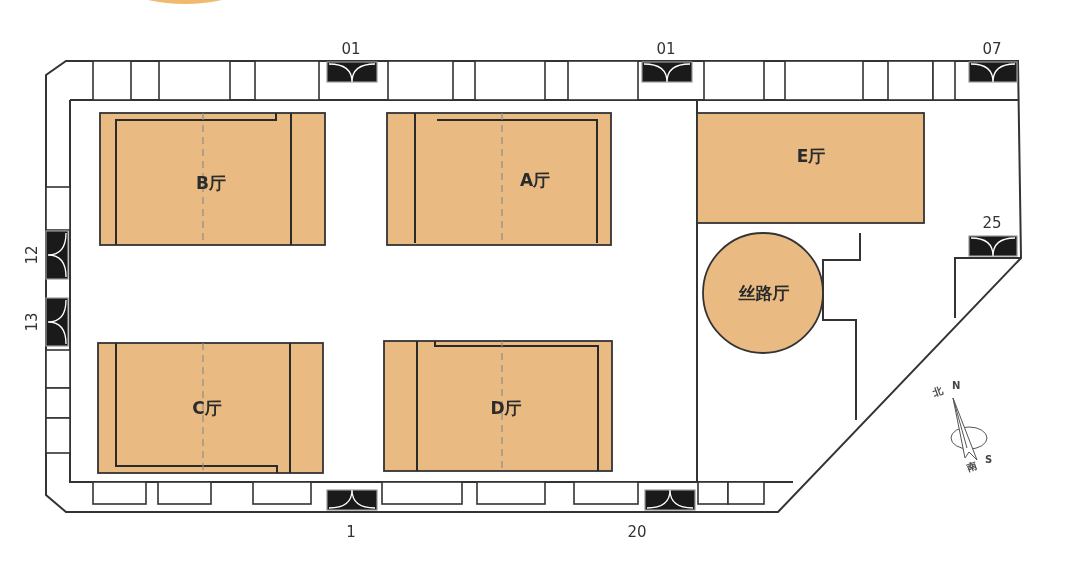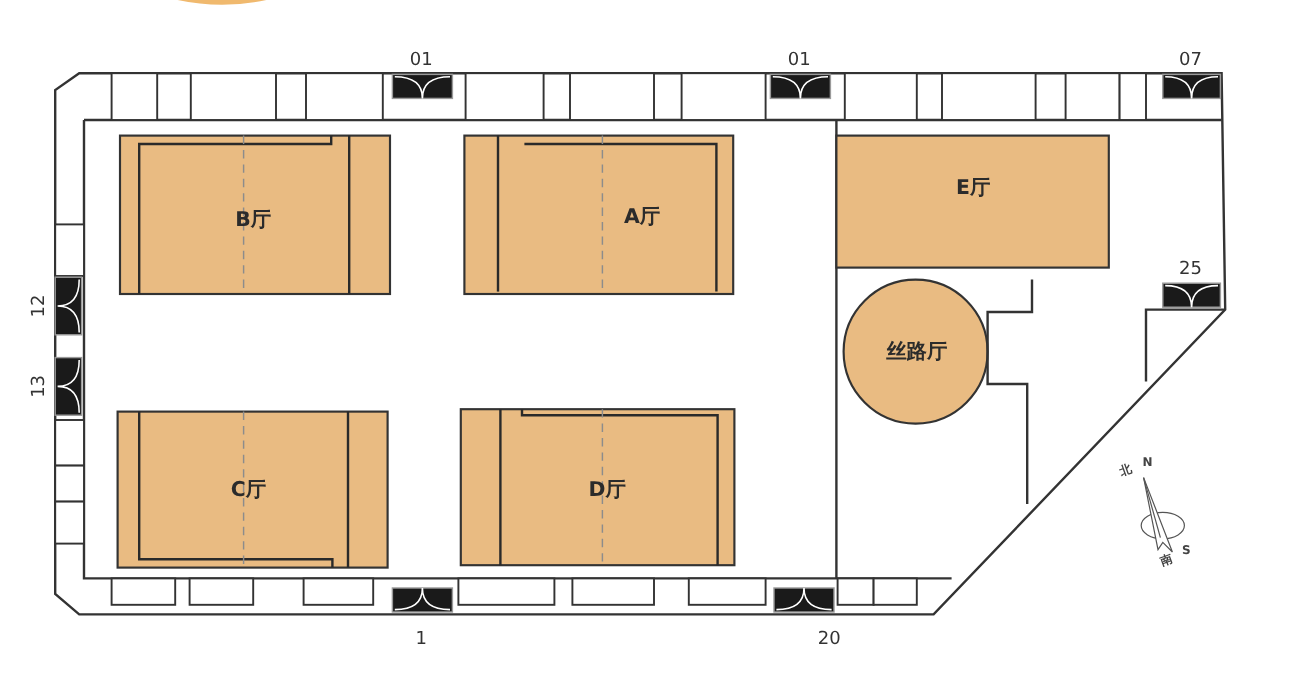--- a/index.html
+++ b/index.html
@@ -134,21 +134,21 @@
     <path d="M0 0 L24 62 L16 54 L12 60 Z" fill="#fff" stroke="#555" stroke-width="1"></path>
     <path d="M0 0 L14 50" stroke="#555" stroke-width="1"></path>
   </g>
 </svg>
 
 <span class="label gate-label" style="left:351px; top:40px;">01</span>
 <span class="label gate-label" style="left:666px; top:40px;">01</span>
 <span class="label gate-label" style="left:992px; top:40px;">07</span>
 <span class="label gate-label" style="left:992px; top:214px;">25</span>
 <span class="label gate-label" style="left:351px; top:523px;">1</span>
-<span class="label gate-label" style="left:691px; top:523px;">20</span>
+<span class="label gate-label" style="left:637px; top:523px;">20</span>
 <span class="label gate-label vert" style="left:32px; top:255px;">12</span>
 <span class="label gate-label vert" style="left:32px; top:322px;">13</span>
 
 <span class="label hall-label" style="left:211px; top:183px;">B厅</span>
 <span class="label hall-label" style="left:505px; top:180px;margin-left:30px;">A厅</span>
 <span class="label hall-label" style="left:811px; top:156px;">E厅</span>
 <span class="label hall-label" style="left:207px; top:408px;">C厅</span>
 <span class="label hall-label" style="left:506px; top:408px;">D厅</span>
 <span class="label hall-label" style="left:764px; top:293px;">丝路厅</span>
 

